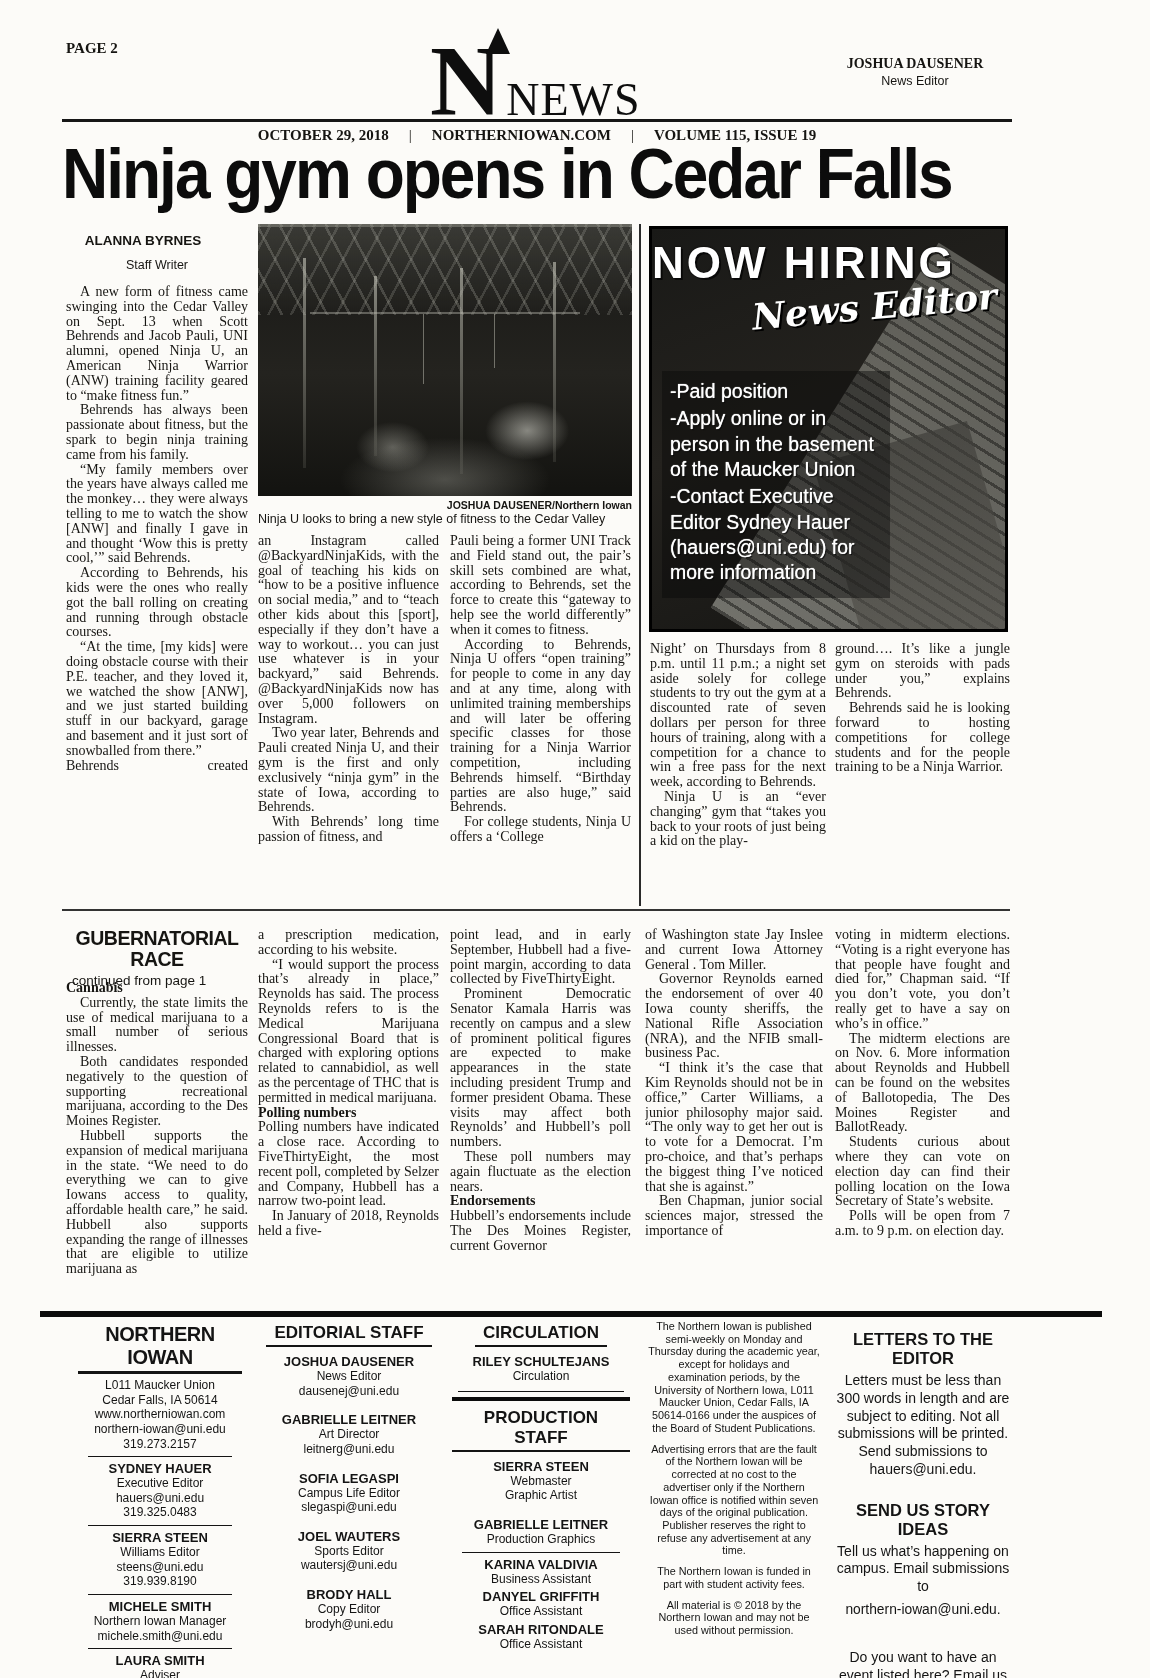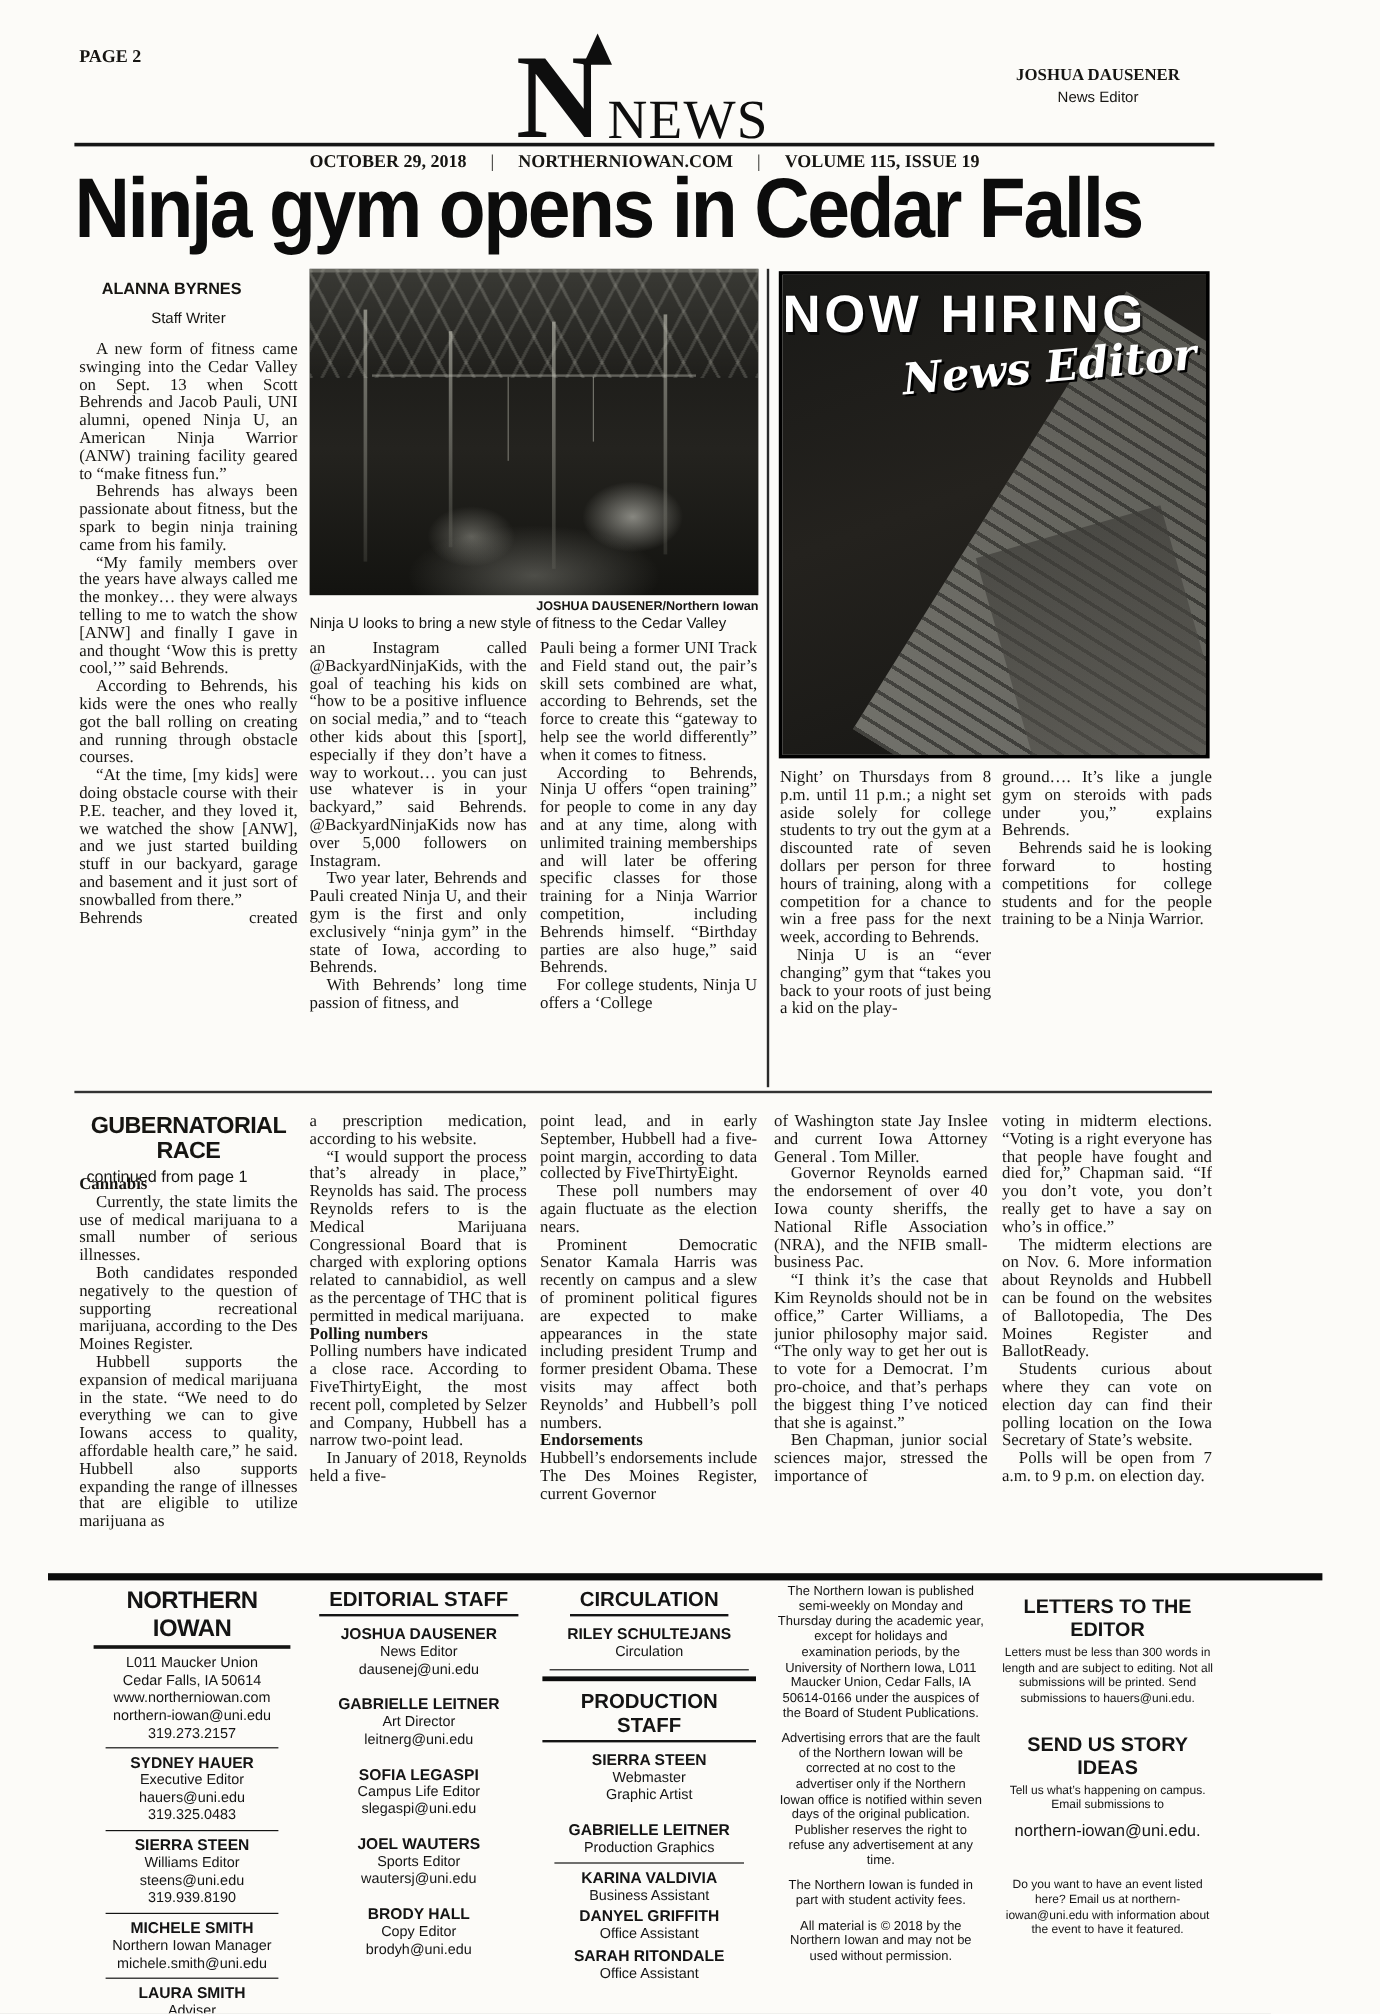--- a/index.html
+++ b/index.html
@@ -106,21 +106,21 @@
   .mh .gap{height:11px;}
   #mh-ni{left:78px;top:1323px;width:164px;}
   #mh-ed{left:260px;top:1323px;width:178px;}
   #mh-circ{left:452px;top:1323px;width:178px;}
   .thin-sep{border-top:1.5px solid #141414;margin:7px 6px 5px;}
   .thick-sep{border-top:4px solid #0c0c0c;margin:0 0 7px;}
   #mh-legal{left:648px;top:1320px;width:172px;}
   #mh-legal .lp{font-size:10.8px;line-height:1.18;margin-bottom:8px;}
   #mh-letters{left:832px;top:1330px;width:182px;}
   .lt-title{font-weight:700;font-size:16.5px;margin-bottom:4px;}
-  .lt-body{font-size:10px;line-height:1.27;}
+  .lt-body{font-size:14px;line-height:1.27;}
   .t2{margin-top:22px;}
   .lt-email{font-size:13.8px;margin-top:6px;}
   .lt-events{margin-top:32px;}
 </style>
 </head>
 <body>
 
 <div class="page">
 
   <div class="abs page-label">PAGE 2</div>
@@ -180,20 +180,25 @@
       <div class="p">For college students, Ninja U offers a ‘College</div>
     </div>
 
   <div class="abs vrule"></div>
 
   <div class="abs ad">
     <div class="ad-bg1"></div>
     <div class="ad-bg2"></div>
     <div class="ad-title">NOW HIRING</div>
     <div class="ad-script">News Editor</div>
+    <div class="ad-body">
+        <div class="ad-line">-Paid position</div>
+        <div class="ad-line">-Apply online or in person in the basement of the Maucker Union</div>
+        <div class="ad-line">-Contact Executive Editor Sydney Hauer (hauers@uni.edu) for more information</div>
+      </div>
   </div>
 
   <div class="abs story-col" id="c4">
       <div class="pc">Night’ on Thursdays from 8 p.m. until 11 p.m.; a night set aside solely for college students to try out the gym at a discounted rate of seven dollars per person for three hours of training, along with a competition for a chance to win a free pass for the next week, according to Behrends.</div>
       <div class="p">Ninja U is an “ever changing” gym that “takes you back to your roots of just being a kid on the play-</div>
     </div>
   <div class="abs story-col" id="c5">
       <div class="pc">ground…. It’s like a jungle gym on steroids with pads under you,” explains Behrends.</div>
       <div class="p">Behrends said he is looking forward to hosting competitions for college students and for the people training to be a Ninja Warrior.</div>
     </div>
@@ -213,22 +218,22 @@
     </div>
   <div class="abs story-col" id="g2">
       <div class="pc">a prescription medication, according to his website.</div>
       <div class="p">“I would support the process that’s already in place,” Reynolds has said. The process Reynolds refers to is the Medical Marijuana Congressional Board that is charged with exploring options related to cannabidiol, as well as the percentage of THC that is permitted in medical marijuana.</div>
       <div class="ph">Polling numbers</div>
       <div class="pc">Polling numbers have indicated a close race. According to FiveThirtyEight, the most recent poll, completed by Selzer and Company, Hubbell has a narrow two-point lead.</div>
       <div class="p">In January of 2018, Reynolds held a five-</div>
     </div>
   <div class="abs story-col" id="g3">
       <div class="pc">point lead, and in early September, Hubbell had a five-point margin, according to data collected by FiveThirtyEight.</div>
+      <div class="p">Prominent Democratic Senator Kamala Harris was recently on campus and a slew of prominent political figures are expected to make appearances in the state including president Trump and former president Obama. These visits may affect both Reynolds’ and Hubbell’s poll numbers.</div>
       <div class="p">These poll numbers may again fluctuate as the election nears.</div>
-      <div class="p">Prominent Democratic Senator Kamala Harris was recently on campus and a slew of prominent political figures are expected to make appearances in the state including president Trump and former president Obama. These visits may affect both Reynolds’ and Hubbell’s poll numbers.</div>
       <div class="ph">Endorsements</div>
       <div class="pc">Hubbell’s endorsements include The Des Moines Register, current Governor</div>
     </div>
   <div class="abs story-col" id="g4">
       <div class="pc">of Washington state Jay Inslee and current Iowa Attorney General . Tom Miller.</div>
       <div class="p">Governor Reynolds earned the endorsement of over 40 Iowa county sheriffs, the National Rifle Association (NRA), and the NFIB small-business Pac.</div>
       <div class="p">“I think it’s the case that Kim Reynolds should not be in office,” Carter Williams, a junior philosophy major said. “The only way to get her out is to vote for a Democrat. I’m pro-choice, and that’s perhaps the biggest thing I’ve noticed that she is against.”</div>
       <div class="p">Ben Chapman, junior social sciences major, stressed the importance of</div>
     </div>
   <div class="abs story-col" id="g5">

